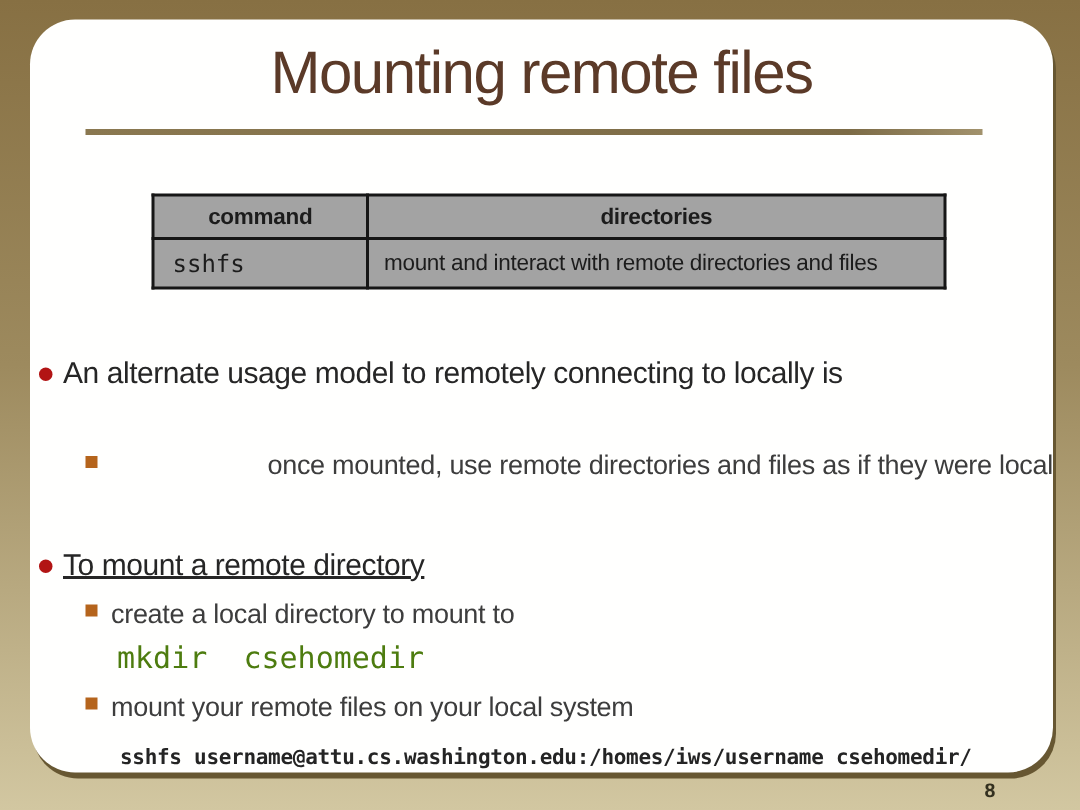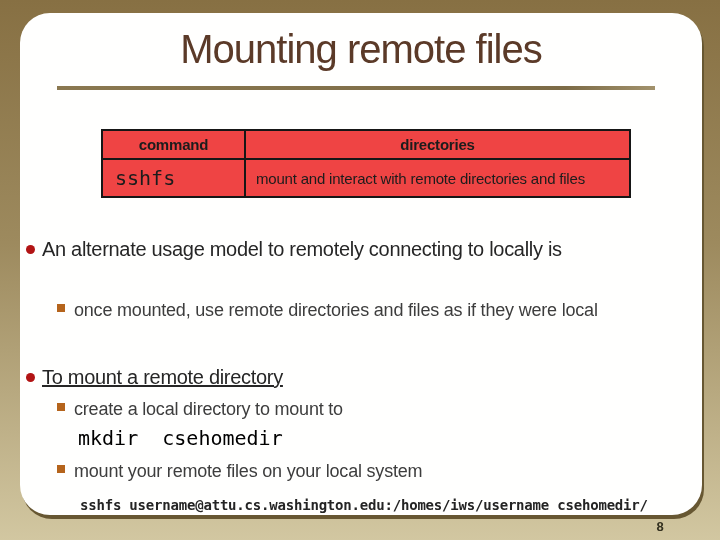--- a/index.html
+++ b/index.html
@@ -21,44 +21,44 @@
   .title-rule{
     position:absolute;left:37px;top:73px;width:598px;height:4px;
     background:linear-gradient(to right,#8a7850,#7c6b46 85%,#a2926c);
   }
   table.cmd{
     position:absolute;left:81px;top:116px;width:530px;
     border-collapse:collapse;table-layout:fixed;
   }
   table.cmd td{
     border:2px solid #161616;color:#1c1c1c;
-    padding:5px 10px;background:#ef4444;
+    padding:5px 10px;background:#a3a3a3;
   }
   table.cmd .col-cmd{width:121px;}
   table.cmd .hdr{font-weight:700;font-size:15px;text-align:center;letter-spacing:-0.2px;}
-  table.cmd .cell-cmd{font-family:"DejaVu Sans Mono",monospace;font-size:20px;padding:6px 12px;}
+  table.cmd .cell-cmd{font-family:"DejaVu Sans Mono",monospace;font-size:16px;padding:6px 12px;}
   table.cmd .cell-desc{font-size:15px;letter-spacing:-0.2px;}
   .b-dot{
     position:absolute;width:9px;height:9px;border-radius:50%;
     background:#b21414;
   }
   .b-text{
     position:absolute;left:22px;width:636px;
     font-size:20px;line-height:28px;letter-spacing:-0.3px;color:#262626;
   }
   .s-square{
     position:absolute;left:37px;width:8px;height:8px;background:#b5641c;
   }
   .s-text{
     position:absolute;left:54px;width:628px;
     font-size:18px;line-height:24px;letter-spacing:-0.2px;color:#3d3d3d;
   }
   .code-line{
     position:absolute;font-family:"DejaVu Sans Mono",monospace;
-    white-space:pre;color:#000000;
+    white-space:pre;color:#4d7c0f;
   }
   .code-mkdir{left:58px;top:413px;font-size:20px;}
   .code-sshfs{left:60px;top:484px;font-size:14px;font-weight:700;color:#242424;letter-spacing:-0.2px;}
   .page-number{
     position:absolute;left:650px;top:519px;width:20px;text-align:center;
     font-size:13px;font-weight:700;color:#33301f;
   }
 </style>
 </head>
 <body>
@@ -80,21 +80,21 @@
       </tr>
     </tbody>
   </table>
 
   <span class="b-dot" style="left:6px;top:232px;"></span>
   <div class="b-text" style="top:222px;">
     <div>An alternate usage model to remotely connecting to locally is</div>
   </div>
 
   <span class="s-square" style="top:291px;"></span>
-  <div class="s-text" style="top:285px;">once mounted, use remote directories and files as if they were local</div>
+  <div class="s-text" style="top:285px;text-align:right;">once mounted, use remote directories and files as if they were local</div>
 
   <span class="b-dot" style="left:6px;top:360px;"></span>
   <div class="b-text" style="top:350px;text-decoration:underline;">To mount a remote directory</div>
 
   <span class="s-square" style="top:390px;"></span>
   <div class="s-text" style="top:384px;">create a local directory to mount to</div>
 
   <div class="code-line code-mkdir">mkdir  csehomedir</div>
 
   <span class="s-square" style="top:452px;"></span>

